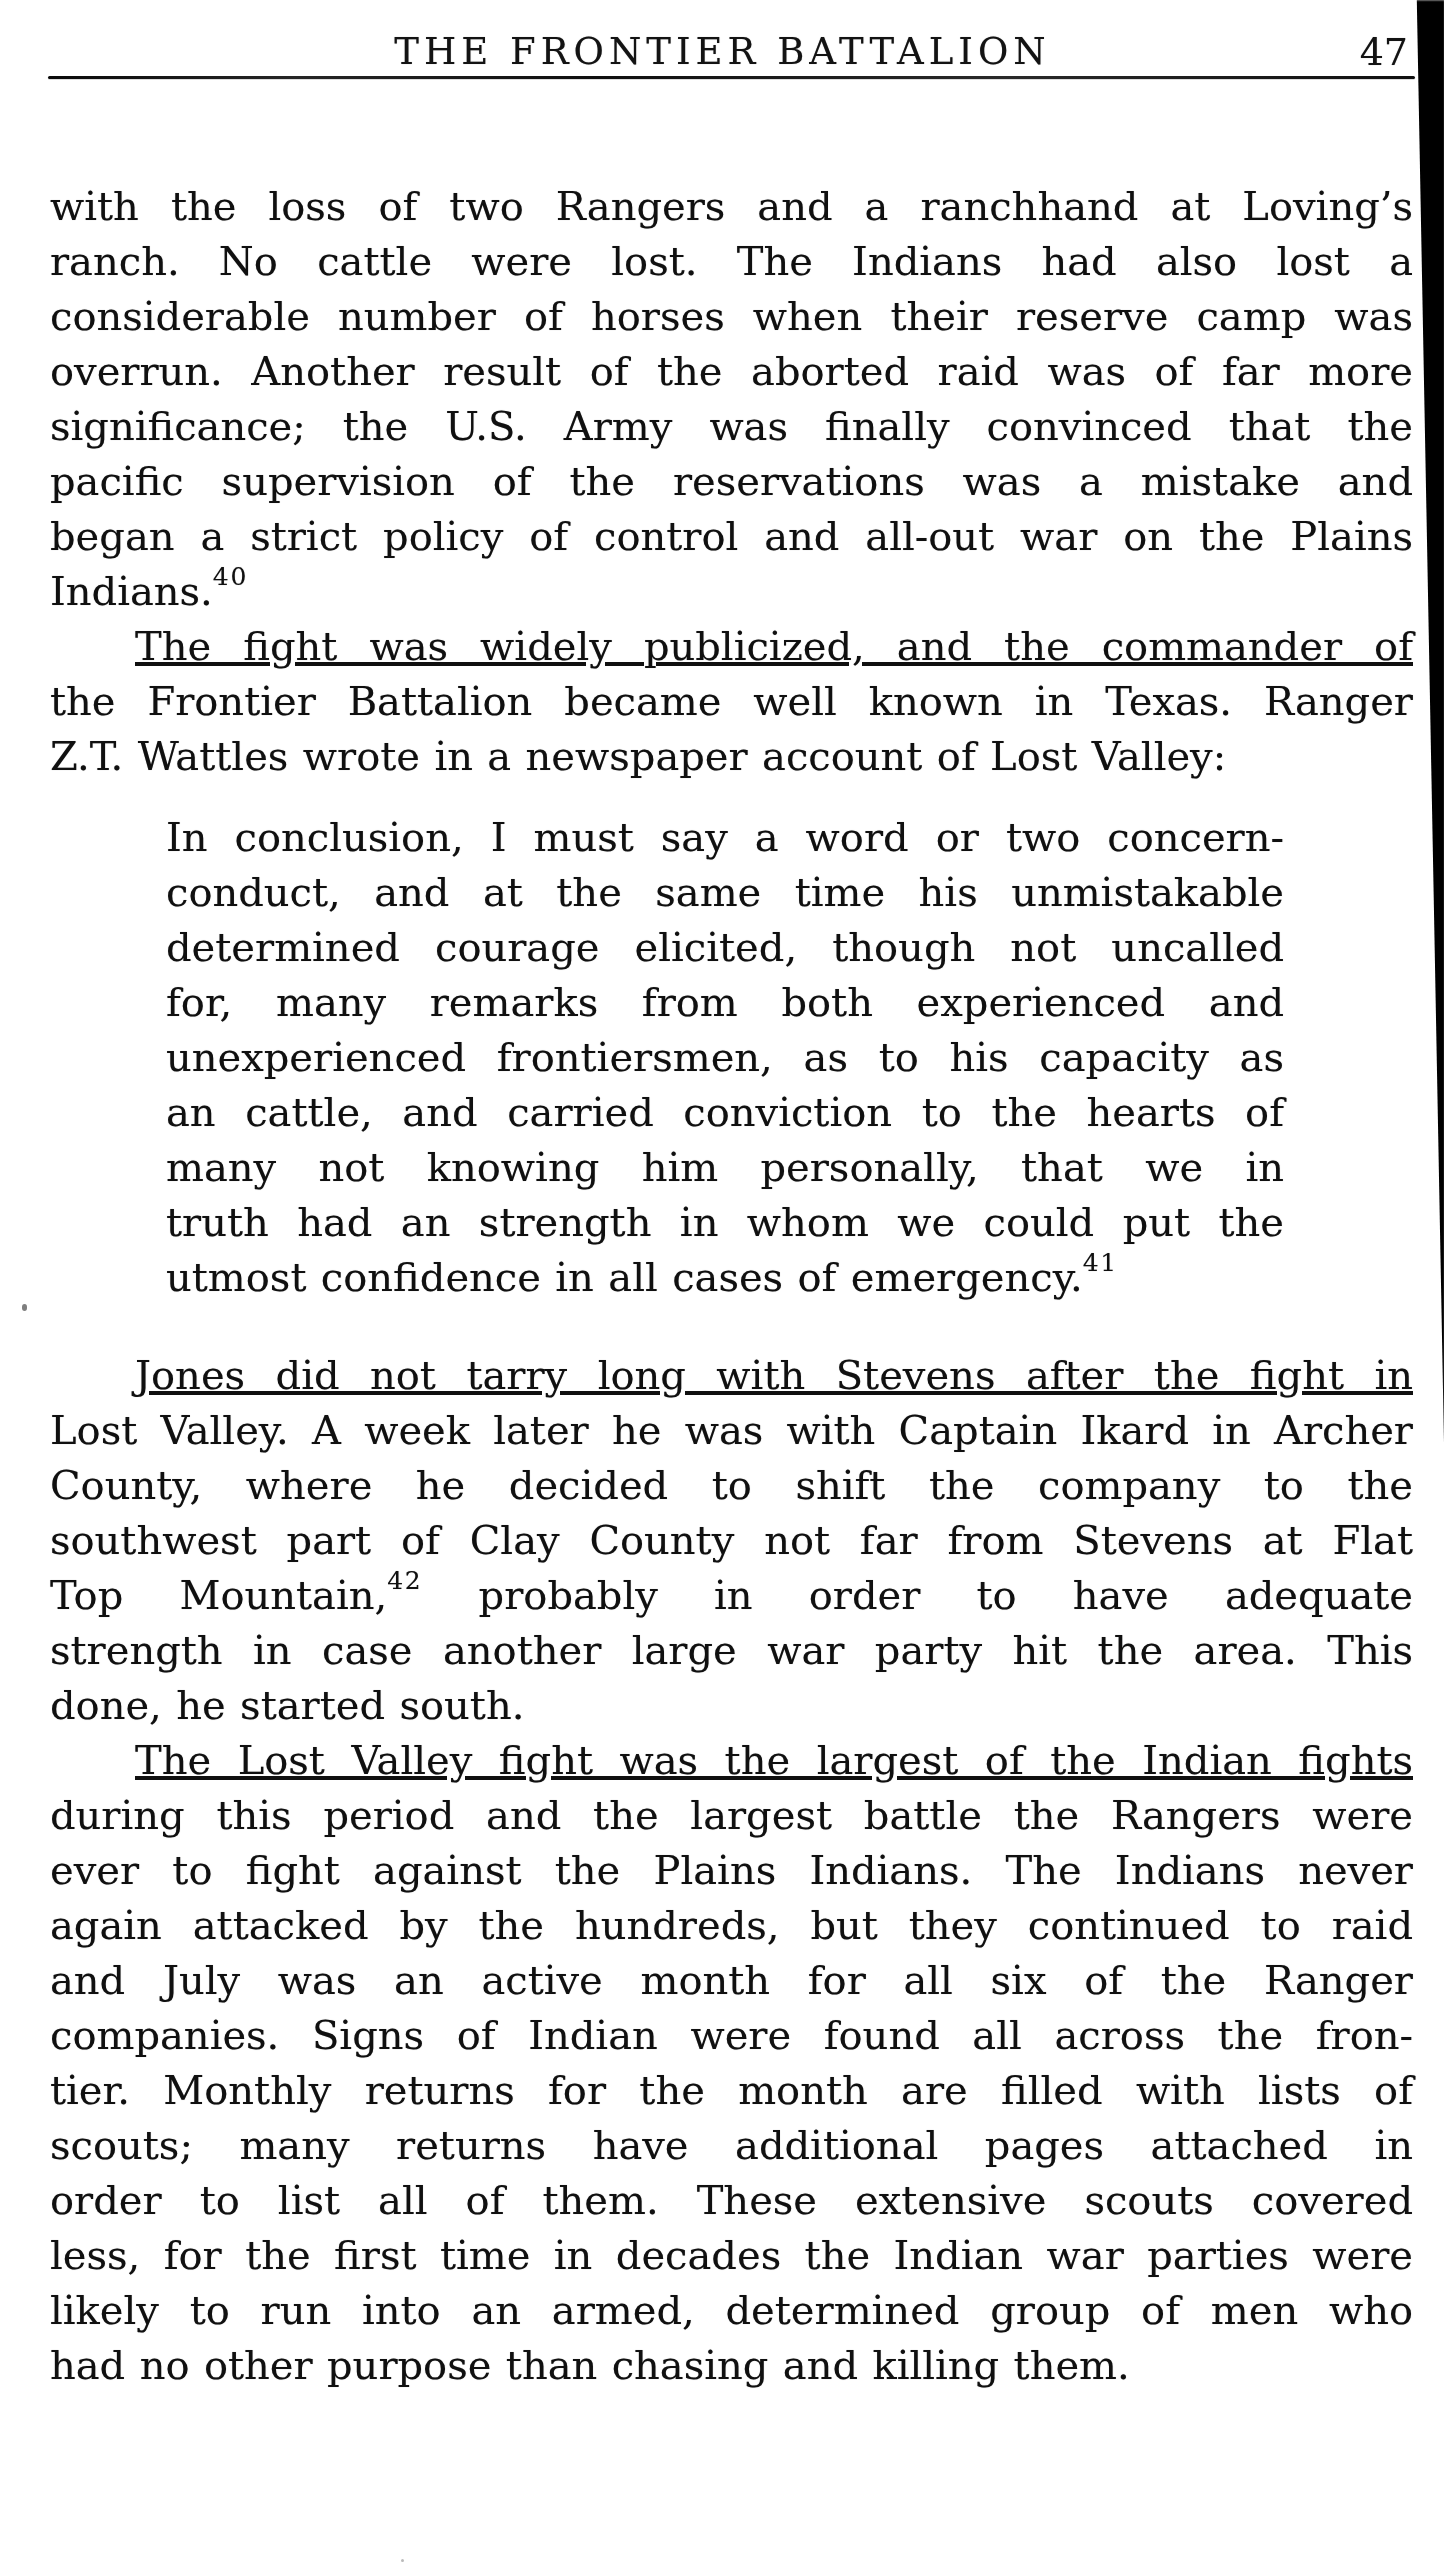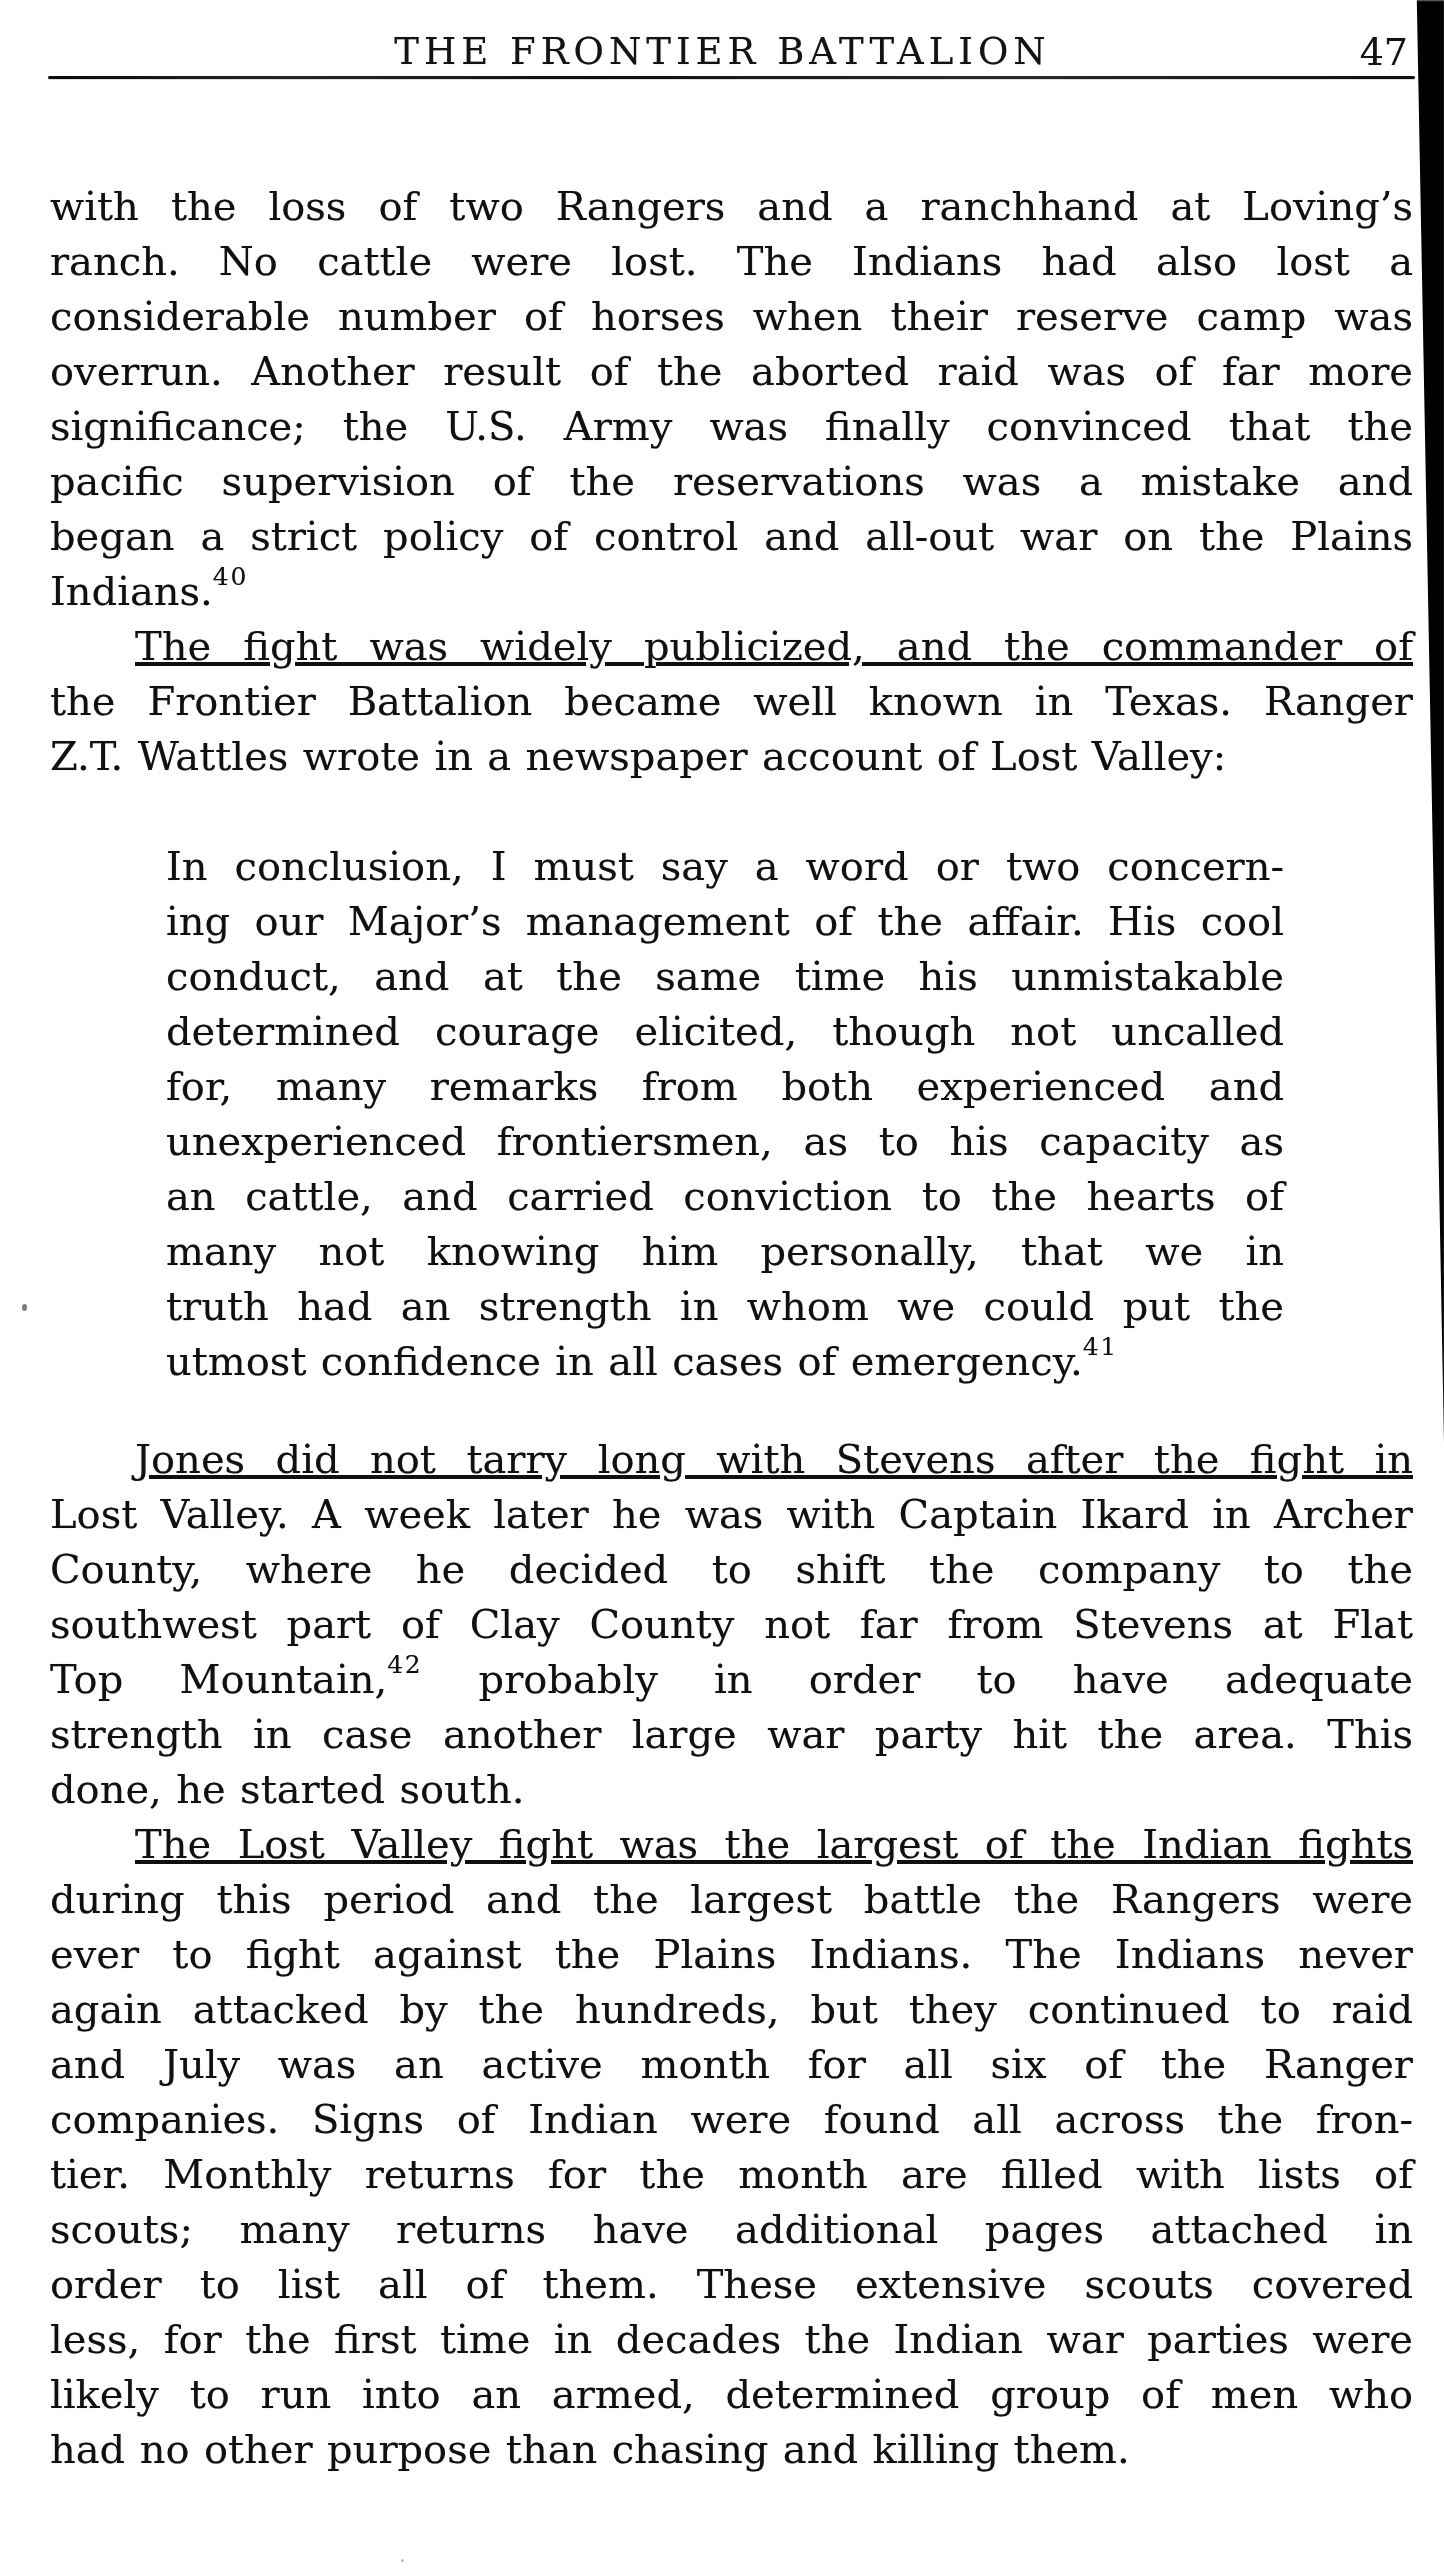--- a/index.html
+++ b/index.html
@@ -44,21 +44,21 @@
     position:absolute;left:50px;top:179px;width:1363px;
     font-size:40px;line-height:55px;
     color:#101010;
     text-shadow:0 0 0.8px rgba(15,15,15,.4);
     word-spacing:1.7px;
   }
   .para{margin:0;}
   .line{text-align:left;}
   .line.j{text-align:justify;text-align-last:justify;}
   .line.indent{text-indent:85px;text-decoration:underline;}
-  .quote{margin:55px 0 43px 116px;width:1118px;}
+  .quote{margin:26px 0 43px 116px;width:1118px;}
   sup.fn{
     font-size:25px;line-height:0;
     position:relative;top:-20px;
     letter-spacing:1.7px;
     vertical-align:baseline;
   }
   .speck{position:absolute;background:#3a3a3a;border-radius:50%;opacity:.65;}
   .speck.s1{left:21.6px;top:1304px;width:5px;height:6.6px;}
   .speck.s2{left:401px;top:2559px;width:3.3px;height:3.3px;opacity:.35;}
 </style>
@@ -83,21 +83,20 @@
         <div class="line j">began a strict policy of control and all-out war on the Plains</div>
         <div class="line">Indians.<sup class="fn">40</sup></div>
       </div>
       <div class="para">
         <div class="line j indent">The fight was widely publicized, and the commander of</div>
         <div class="line j">the Frontier Battalion became well known in Texas. Ranger</div>
         <div class="line">Z.T. Wattles wrote in a newspaper account of Lost Valley:</div>
       </div>
       <div class="para quote">
         <div class="line j">In conclusion, I must say a word or two concern-</div>
-        <div class="line j">ing our Major’s management of the affair. His cool</div>
         <div class="line j">conduct, and at the same time his unmistakable</div>
         <div class="line j">determined courage elicited, though not uncalled</div>
         <div class="line j">for, many remarks from both experienced and</div>
         <div class="line j">unexperienced frontiersmen, as to his capacity as</div>
         <div class="line j">an cattle, and carried conviction to the hearts of</div>
         <div class="line j">many not knowing him personally, that we in</div>
         <div class="line j">truth had an strength in whom we could put the</div>
         <div class="line">utmost confidence in all cases of emergency.<sup class="fn">41</sup></div>
       </div>
       <div class="para">

